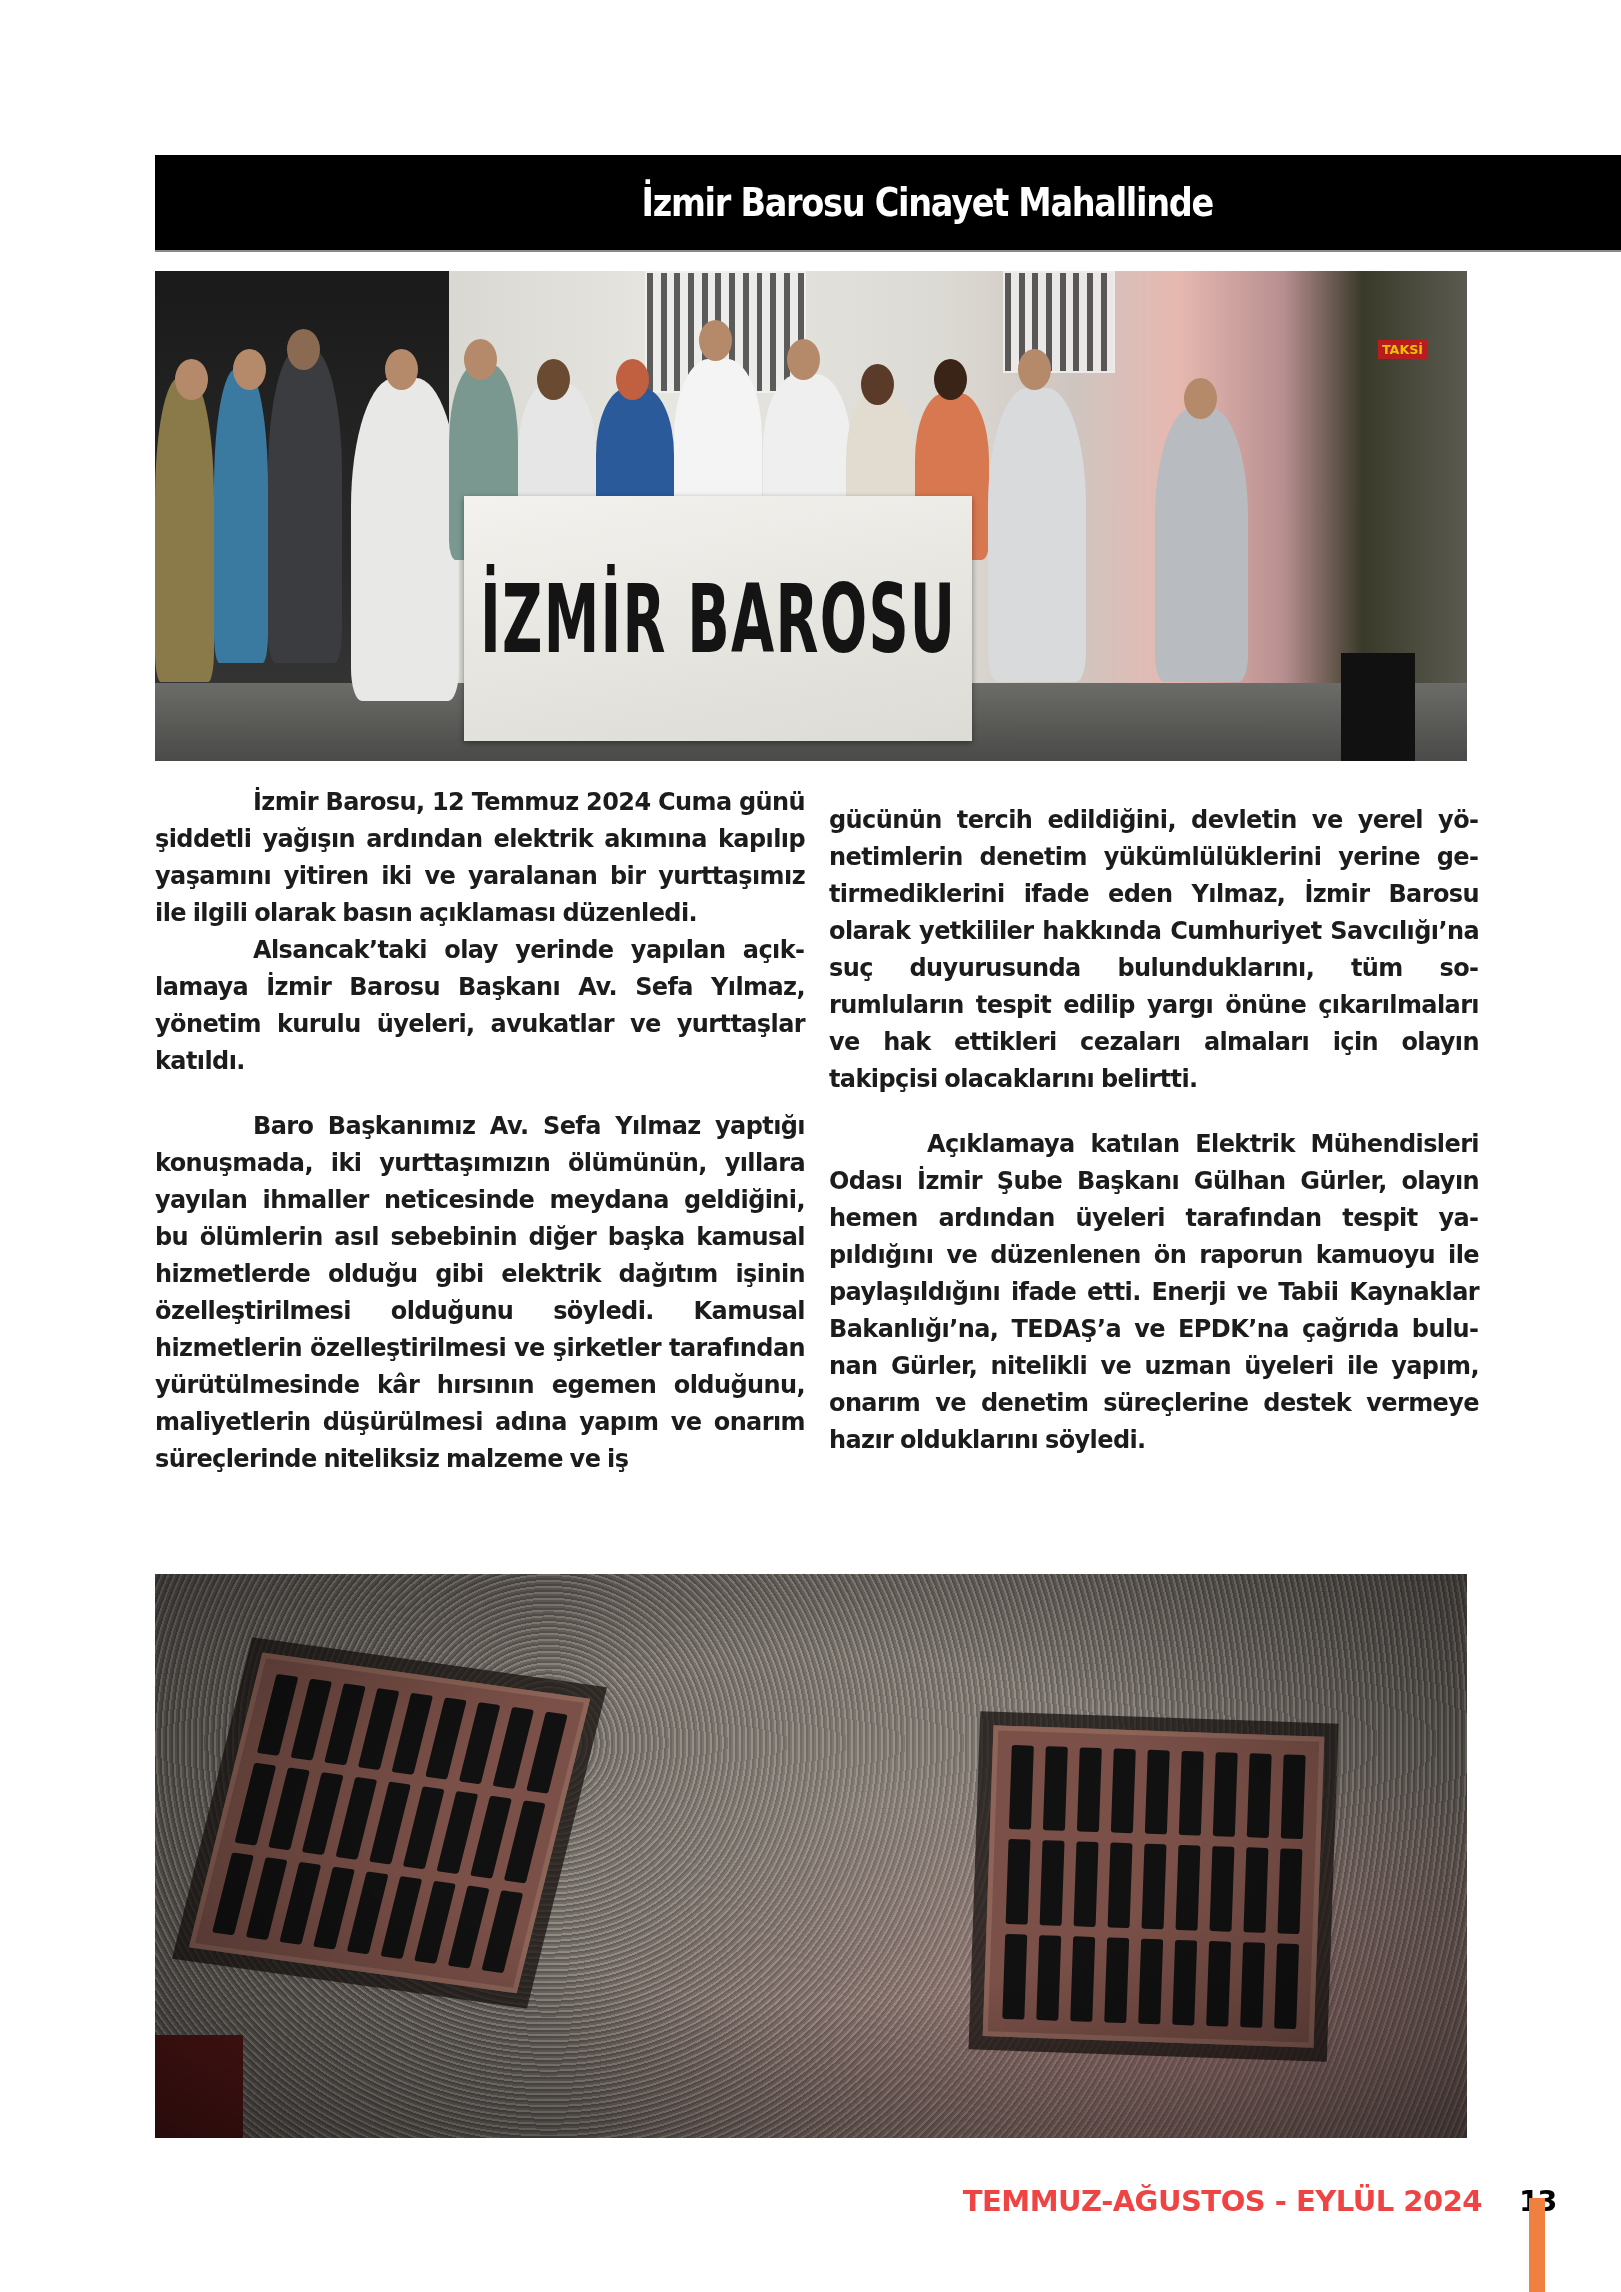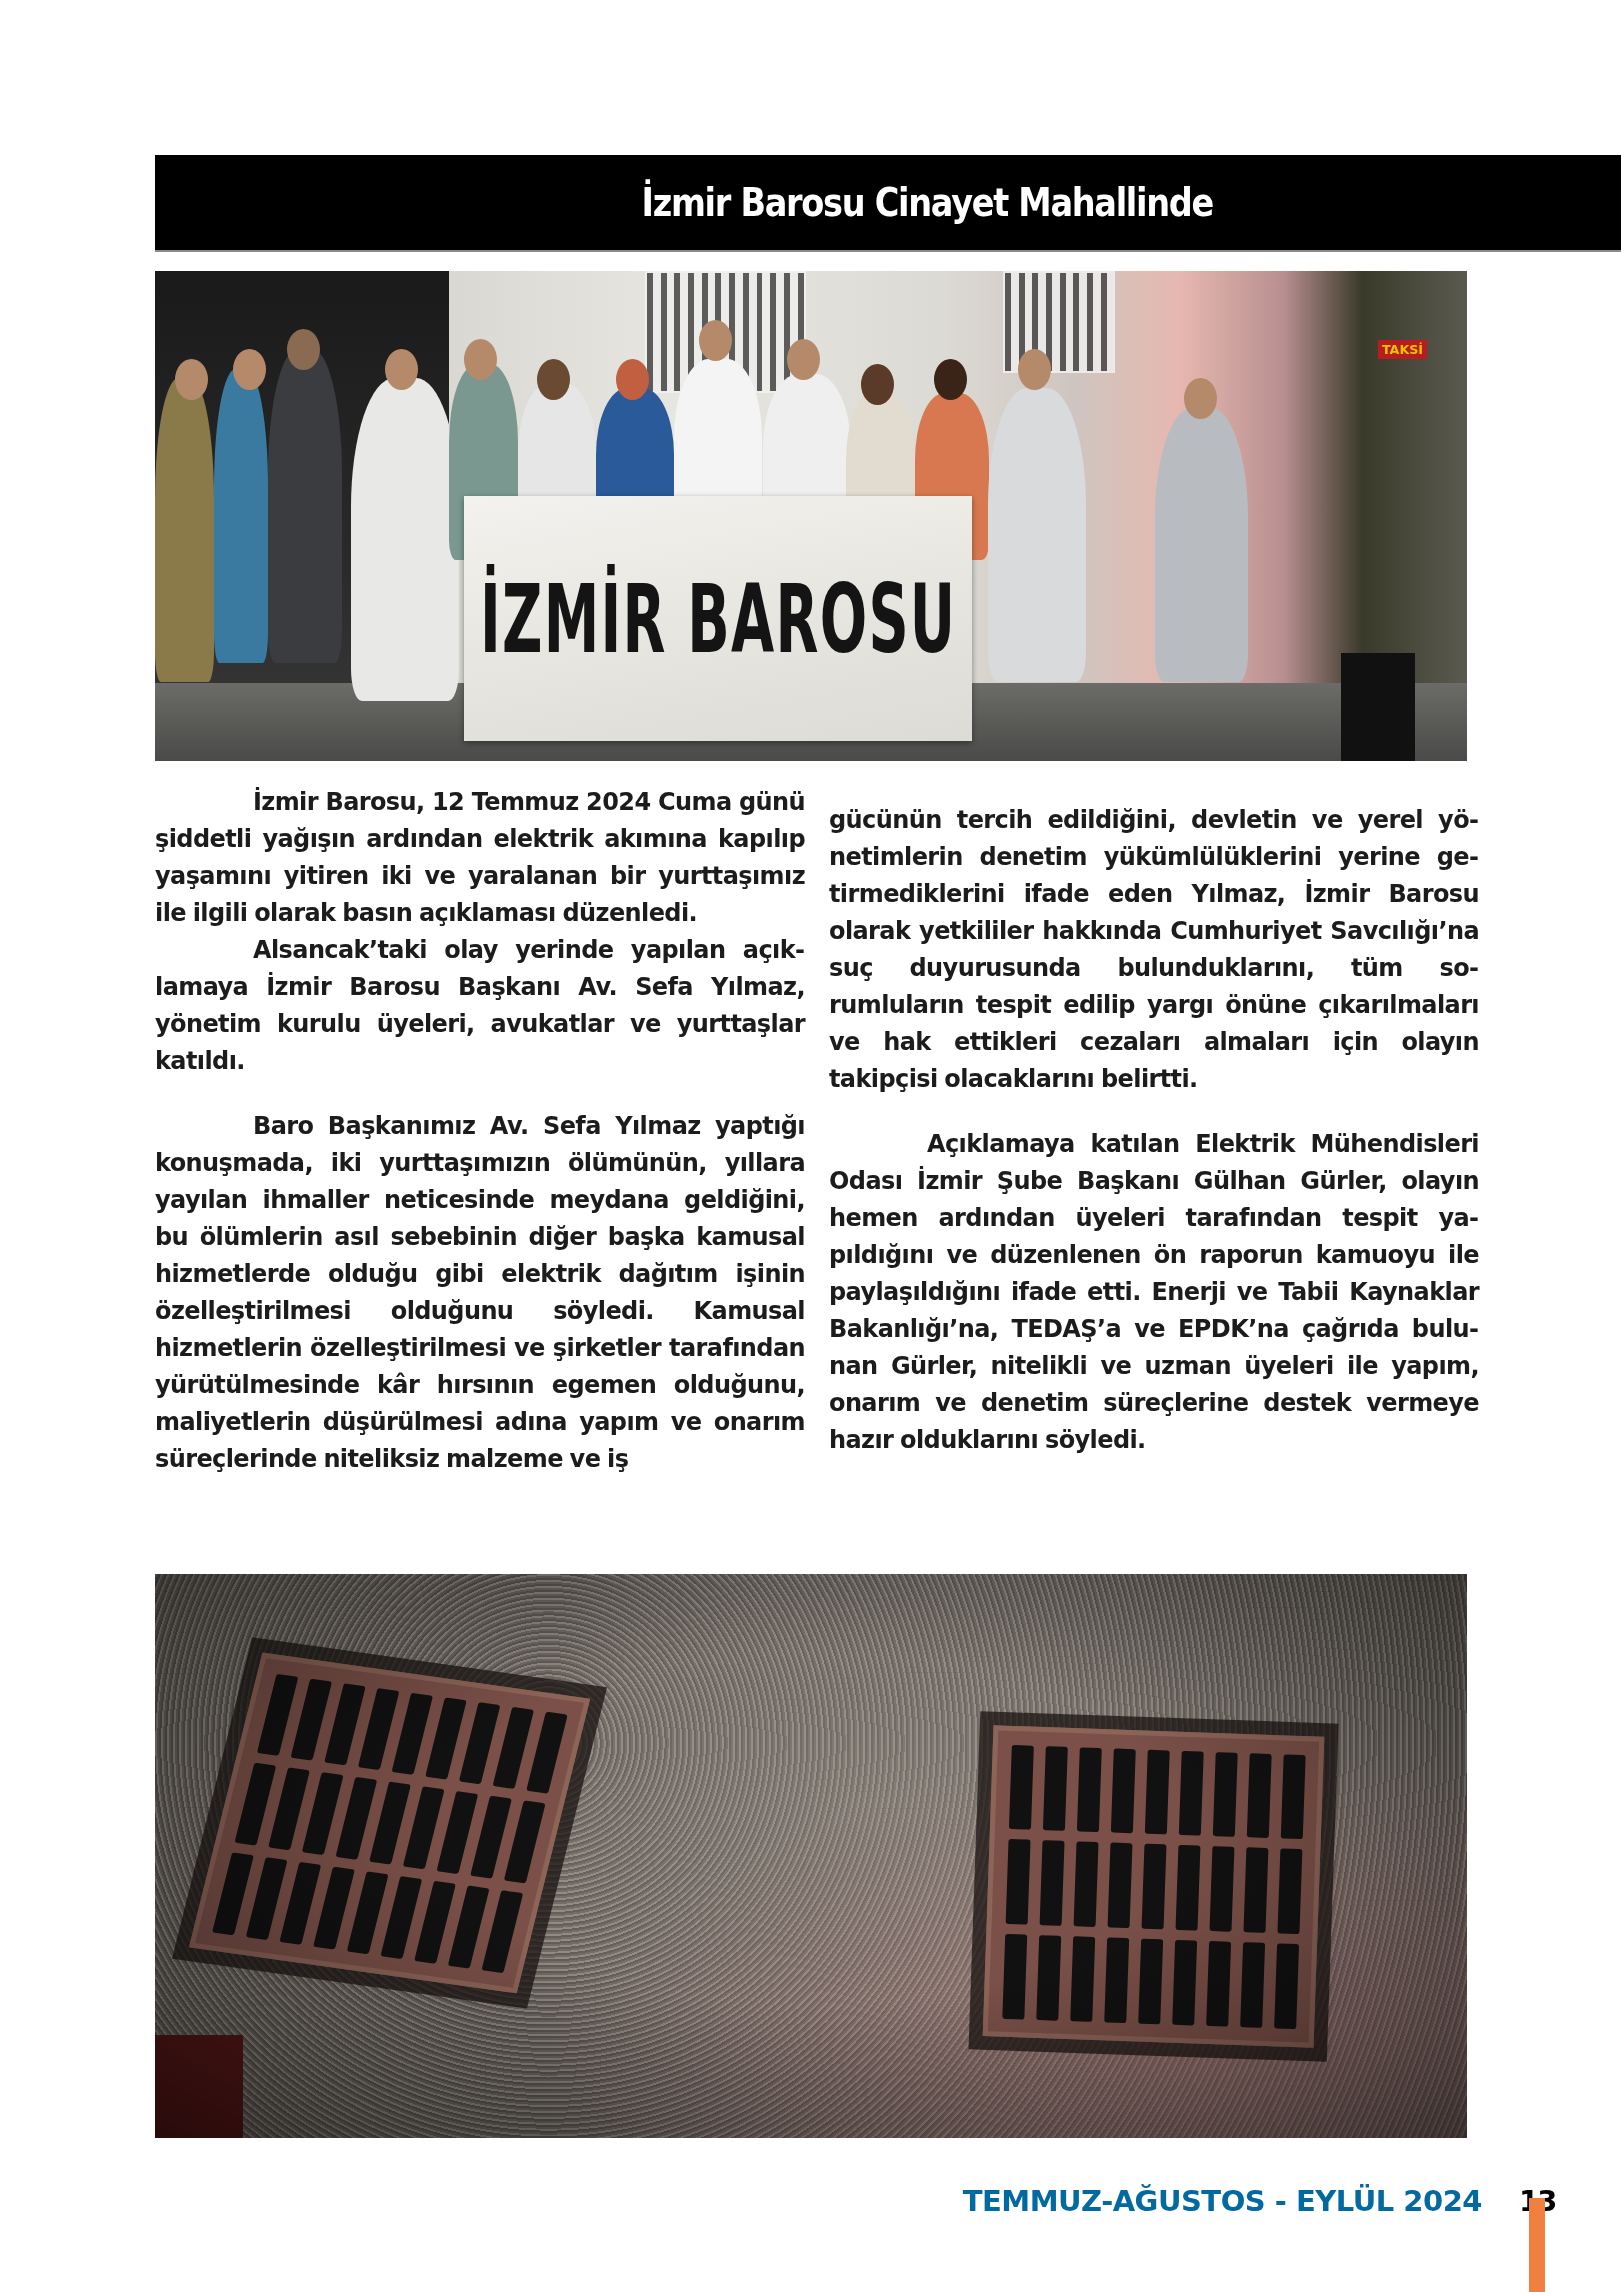--- a/index.html
+++ b/index.html
@@ -61,21 +61,21 @@
          word-spacing: -1px; color:#1c1c1c; }
   .col-left { left:155px; }
   .col-right { left:829px; top:802px; }
   .col p { margin:0; text-indent: 98px; hyphens: manual; font-weight: bold; }
   .col p.noindent { text-indent: 0; }
   .col p.gap-before { margin-top: 28px; }
 
   
   .footer-issue { position:absolute; left:912px; top:2184px; width:570px; text-align:right;
                   font-family:"DejaVu Sans", sans-serif; font-weight:bold; font-size:29px;
-                  letter-spacing:-0.5px; color:#0369a1; }
+                  letter-spacing:-0.5px; color:#ef4444; }
   .footer-page { position:absolute; left:1519px; top:2184px; font-family:"DejaVu Sans", sans-serif;
                  font-weight:bold; font-size:29px; color:#000; letter-spacing:-2px; }
   .footer-accent { position:absolute; left:1529px; top:2198px; width:15.7px; height:94px; background:#f08040; }
 </style>
 </head>
 <body>
 
 <div class="title-bar">
   <h1>İzmir Barosu Cinayet Mahallinde</h1>
 </div>

